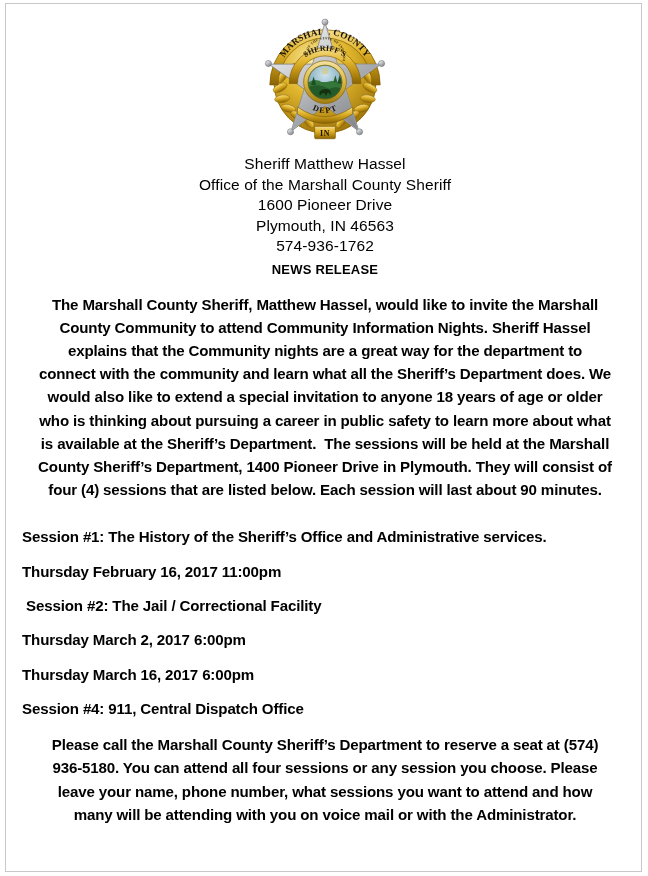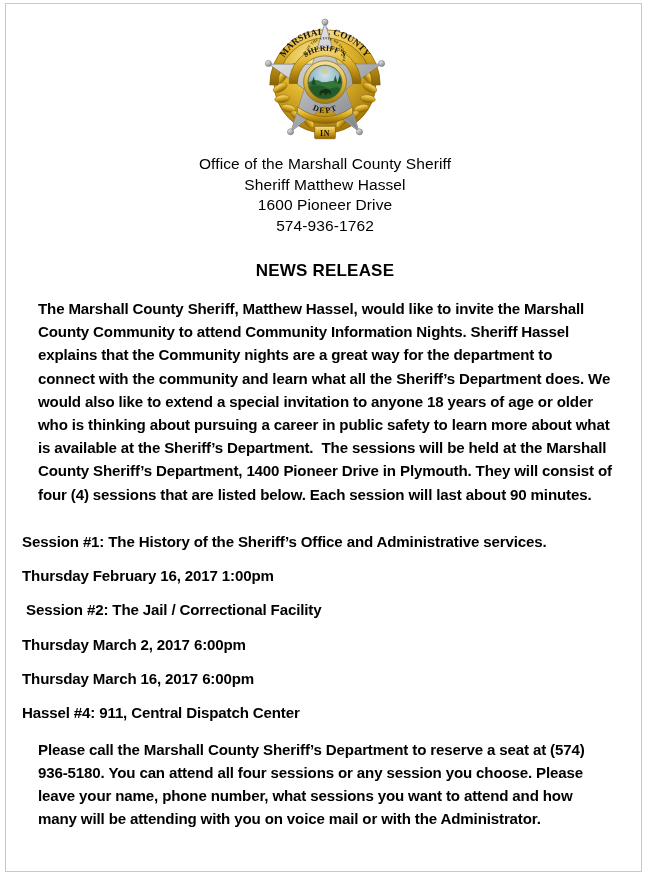--- a/index.html
+++ b/index.html
@@ -55,34 +55,34 @@
     margin-top: 4px;
   }
   .agency-line {
     font-size: 15.5px;
     line-height: 20.5px;
     font-weight: 400;
     letter-spacing: 0.1px;
   }
   .news-release {
     text-align: center;
-    font-size: 17px;
+    font-size: 13px;
     font-weight: bold;
     letter-spacing: 0.2px;
-    margin-top: 25px;
+    margin-top: 5px;
     margin-bottom: 8px;
   }
 
   
   .body-para {
     font-size: 15.1px;
     line-height: 23.2px;
     font-weight: bold;
     letter-spacing: -0.15px;
-    text-align: left;
+    text-align: center;
     margin: 16px;
     white-space: pre-wrap;
   }
 
   .sessions {
     margin-top: 26px;
   }
   .session-line {
     font-size: 15.1px;
     line-height: 20px;
@@ -231,38 +231,39 @@
         </g>
 
         <g>
           <rect x="85" y="168" width="30" height="18" rx="1.5" fill="url(#gGoldBand)" stroke="#7E5B04" stroke-width="1"></rect>
           <text x="100" y="181.5" text-anchor="middle" font-family="'Liberation Serif', serif" font-size="11.5" font-weight="bold" fill="#1a1206" letter-spacing="0.8">IN</text>
         </g>
       </svg>
     </div>
 
     <div class="agency-block">
+      <div class="agency-line">Sheriff Matthew Hassel</div>
       <div class="agency-line">Office of the Marshall County Sheriff</div>
-      <div class="agency-line">Sheriff Matthew Hassel</div>
       <div class="agency-line">1600 Pioneer Drive</div>
+      <div class="agency-line">Plymouth, IN 46563</div>
       <div class="agency-line">574-936-1762</div>
     </div>
 
     <div class="news-release">NEWS RELEASE</div>
 
     <p class="body-para">The Marshall County Sheriff, Matthew Hassel, would like to invite the Marshall County Community to attend Community Information Nights. Sheriff Hassel explains that the Community nights are a great way for the department to connect with the community and learn what all the Sheriff’s Department does. We would also like to extend a special invitation to anyone 18 years of age or older who is thinking about pursuing a career in public safety to learn more about what is available at the Sheriff’s Department.  The sessions will be held at the Marshall County Sheriff’s Department, 1400 Pioneer Drive in Plymouth. They will consist of four (4) sessions that are listed below. Each session will last about 90 minutes.</p>
 
     <div class="sessions">
       <div class="session-line">Session #1: The History of the Sheriff’s Office and Administrative services.</div>
-      <div class="session-line">Thursday February 16, 2017 1:00pm</div>
+      <div class="session-line">Thursday February 16, 2017 11:00pm</div>
 
       <div class="session-line"> Session #2: The Jail / Correctional Facility</div>
       <div class="session-line">Thursday March 2, 2017 6:00pm</div>
 
       <div class="session-line">Thursday March 16, 2017 6:00pm</div>
 
-      <div class="session-line">Hassel #4: 911, Central Dispatch Center</div>
+      <div class="session-line">Session #4: 911, Central Dispatch Office</div>
     </div>
 
     <p class="body-para closing">Please call the Marshall County Sheriff’s Department to reserve a seat at (574) 936-5180. You can attend all four sessions or any session you choose. Please leave your name, phone number, what sessions you want to attend and how many will be attending with you on voice mail or with the Administrator.</p>
 
   </div>
 </div>
 
 </body></html>

